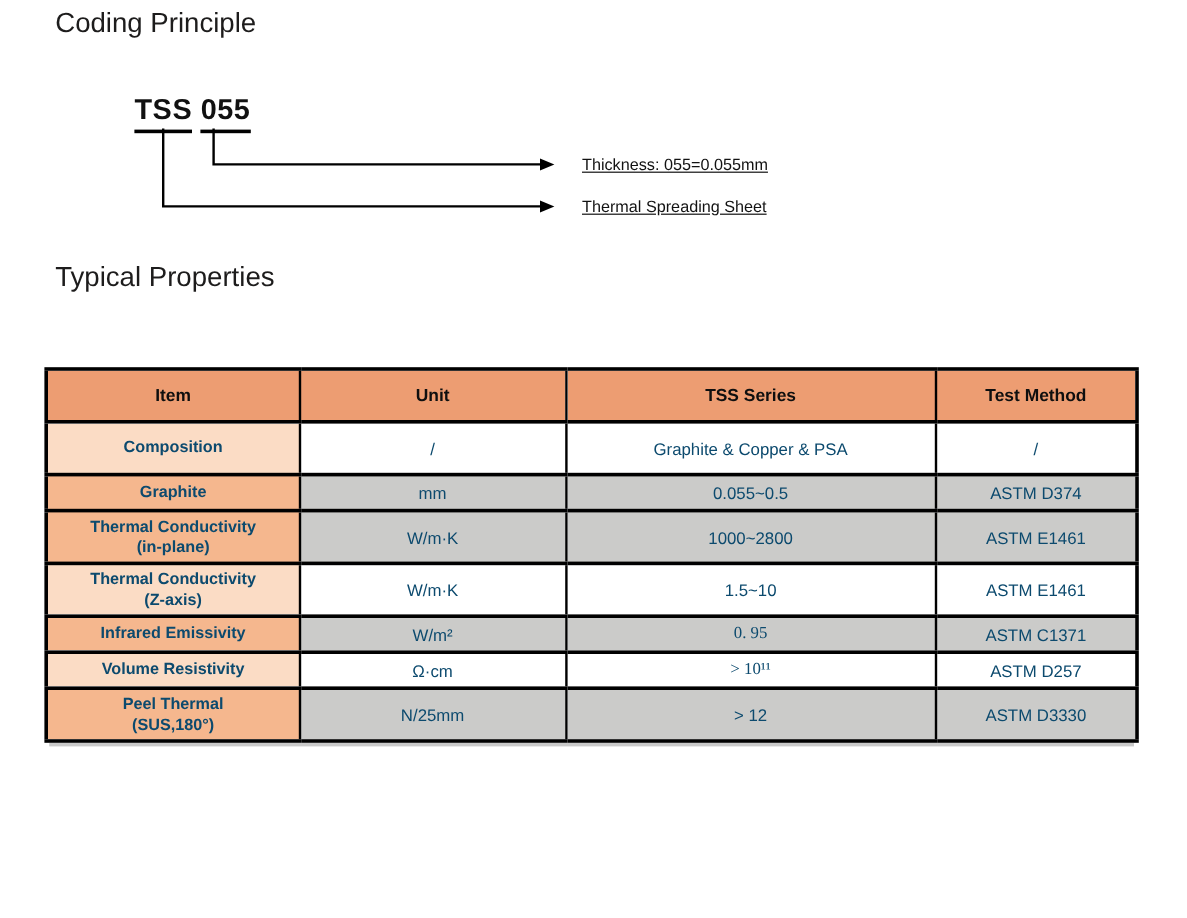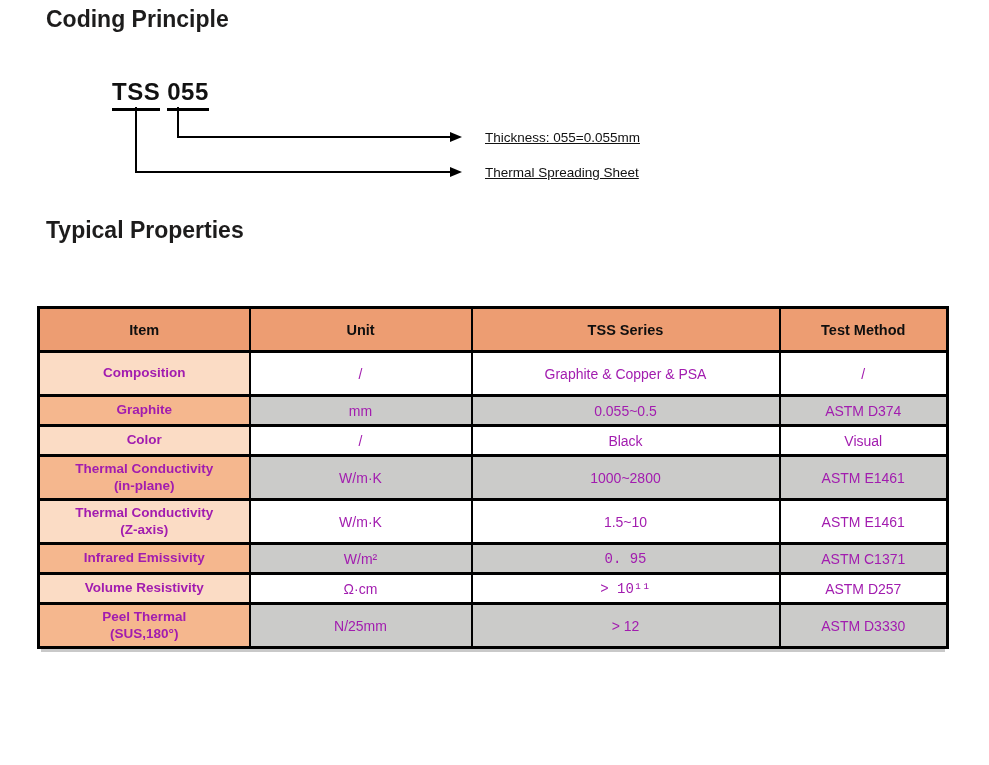--- a/index.html
+++ b/index.html
@@ -17,21 +17,21 @@
   .page{
     position:relative;
     width:989px;height:765px;
     background:var(--page-bg);
     font-family:"Liberation Sans","DejaVu Sans",sans-serif;
     color:var(--text-color);
     overflow:hidden;
   }
   .section-title{
     position:absolute;margin:0;
-    font-size:23px;font-weight:bold;color:#1d1c1c;
+    font-size:23px;font-weight:normal;color:#1d1c1c;
     letter-spacing:0px;
   }
   #title-coding{left:46px;top:6px;}
   #title-typical{left:46px;top:217px;}
   .code{
     position:absolute;left:112px;top:78px;
     font-size:24px;font-weight:bold;color:#111;
     letter-spacing:0.5px;
   }
   .code-part{
@@ -62,32 +62,32 @@
     border-bottom:3px solid var(--border-color);
     text-align:center;vertical-align:middle;
     padding:2px 4px;
     overflow:hidden;
   }
   table.props thead tr{height:44px;}
   table.props th{
     background:var(--header-bg);
     font-size:14.5px;font-weight:bold;color:#0f0f0f;
   }
-  table.props tbody td{font-size:14px;color:#a21caf;}
+  table.props tbody td{font-size:14px;color:#0c4a6e;}
   table.props tbody td.item-cell{
     font-weight:bold;font-size:13.5px;
     white-space:pre-line;line-height:1.25;
   }
   tr.tall{height:44px;}
   tr.short{height:30px;}
   tr.light td.item-cell{background:var(--item-light-bg);}
   tr.dark  td.item-cell{background:var(--item-medium-bg);}
   tr.light td.data-cell{background:var(--row-white-bg);}
   tr.dark  td.data-cell{background:var(--row-gray-bg);}
-  td.serif{font-family:Liberation Mono, monospace;font-size:14.5px;margin-top:16px;}
+  td.serif{font-family:Liberation Serif, serif;font-size:14.5px;margin-top:16px;}
 </style>
 </head>
 <body>
 
 <div class="page">
 
   <h1 class="section-title" id="title-coding">Coding Principle</h1>
 
   <div class="code">
     <span class="code-part">TSS</span><span class="code-part">055</span>
@@ -126,26 +126,20 @@
           <td class="data-cell">/</td>
           <td class="data-cell">Graphite &amp; Copper &amp; PSA</td>
           <td class="data-cell">/</td>
         </tr>
         <tr class="dark short">
           <td class="item-cell">Graphite</td>
           <td class="data-cell">mm</td>
           <td class="data-cell">0.055~0.5</td>
           <td class="data-cell">ASTM D374</td>
         </tr>
-        <tr class="light short">
-          <td class="item-cell">Color</td>
-          <td class="data-cell">/</td>
-          <td class="data-cell">Black</td>
-          <td class="data-cell">Visual</td>
-        </tr>
         <tr class="dark tall">
           <td class="item-cell">Thermal Conductivity
 (in-plane)</td>
           <td class="data-cell">W/m·K</td>
           <td class="data-cell">1000~2800</td>
           <td class="data-cell">ASTM E1461</td>
         </tr>
         <tr class="light tall">
           <td class="item-cell">Thermal Conductivity
 (Z-axis)</td>

